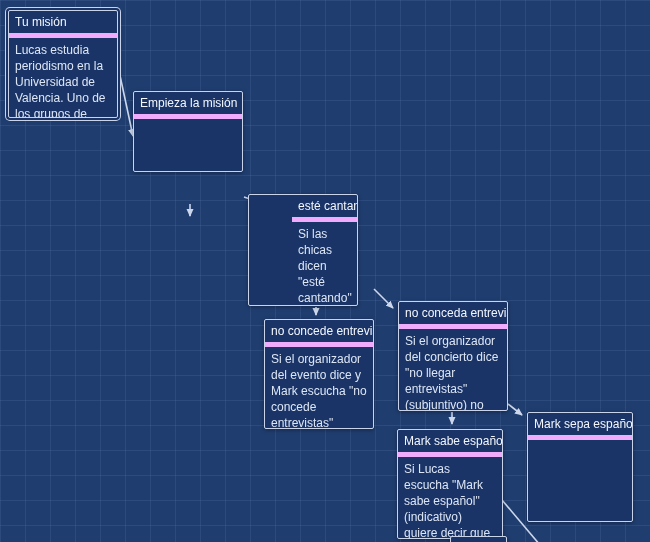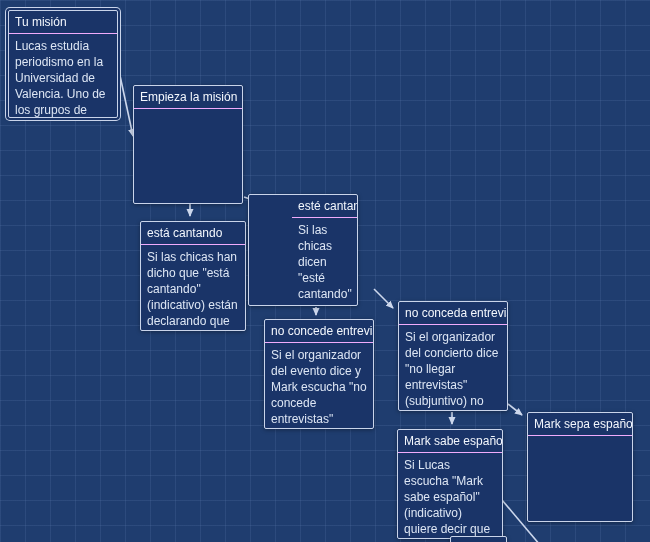--- a/index.html
+++ b/index.html
@@ -37,21 +37,21 @@
     box-shadow:0 1px 4px rgba(0,0,0,0.35);
   }
   .node.start{
     box-shadow:0 0 0 2px #1a3468, 0 0 0 3px #c9d4ea, 0 1px 4px rgba(0,0,0,0.35);
   }
   .node-title{
     padding:4px 6px;
     font-size:12px;
     font-weight:400;
     color:#f3f7fd;
-    border-bottom:1px solid #f0abfc;
+    border-bottom:5px solid #f0abfc;
     white-space:nowrap;
     overflow:hidden;
   }
   .node-body{
     padding:5px 6px;
     font-size:12px;
     line-height:1.33;
     color:#dde6f4;
   }
 </style>
@@ -74,28 +74,24 @@
     <line x1="452" y1="412" x2="452" y2="424" marker-end="url(#ah)"></line>
     <line x1="508" y1="404" x2="522" y2="415" marker-end="url(#ah)"></line>
     <line x1="502" y1="500" x2="540" y2="545"></line>
   </svg>
 
   <div class="node start" style="left:8px; top:10px; width:110px; height:108px;">
     <div class="node-title">Tu misión</div>
     <div class="node-body">Lucas estudia periodismo en la Universidad de Valencia. Uno de los grupos de música</div>
   </div>
 
-  <div class="node" style="left:133px; top:85px; width:110px; height:119px;">
+  <div class="node" style="left:133px; top:91px; width:110px; height:81px;">
     <div class="node-title">Empieza la misión</div>
   </div>
 
-  <div class="node" style="left:140px; top:221px; width:106px; height:110px;">
-    <div class="node-title">está cantando</div>
-    <div class="node-body">Si las chicas han dicho que "está cantando" (indicativo) están declarando que eso</div>
-  </div>
 
   <div class="node" style="left:248px; top:194px; width:110px; height:112px;padding-left:43px;">
     <div class="node-title">esté cantando</div>
     <div class="node-body">Si las chicas dicen "esté cantando" (subjuntivo) significa que no están declarando que es…</div>
   </div>
 
   <div class="node" style="left:264px; top:319px; width:110px; height:110px;">
     <div class="node-title">no concede entrevist</div>
     <div class="node-body">Si el organizador del evento dice y Mark escucha "no concede entrevistas" (indicativo) q…</div>
   </div>

